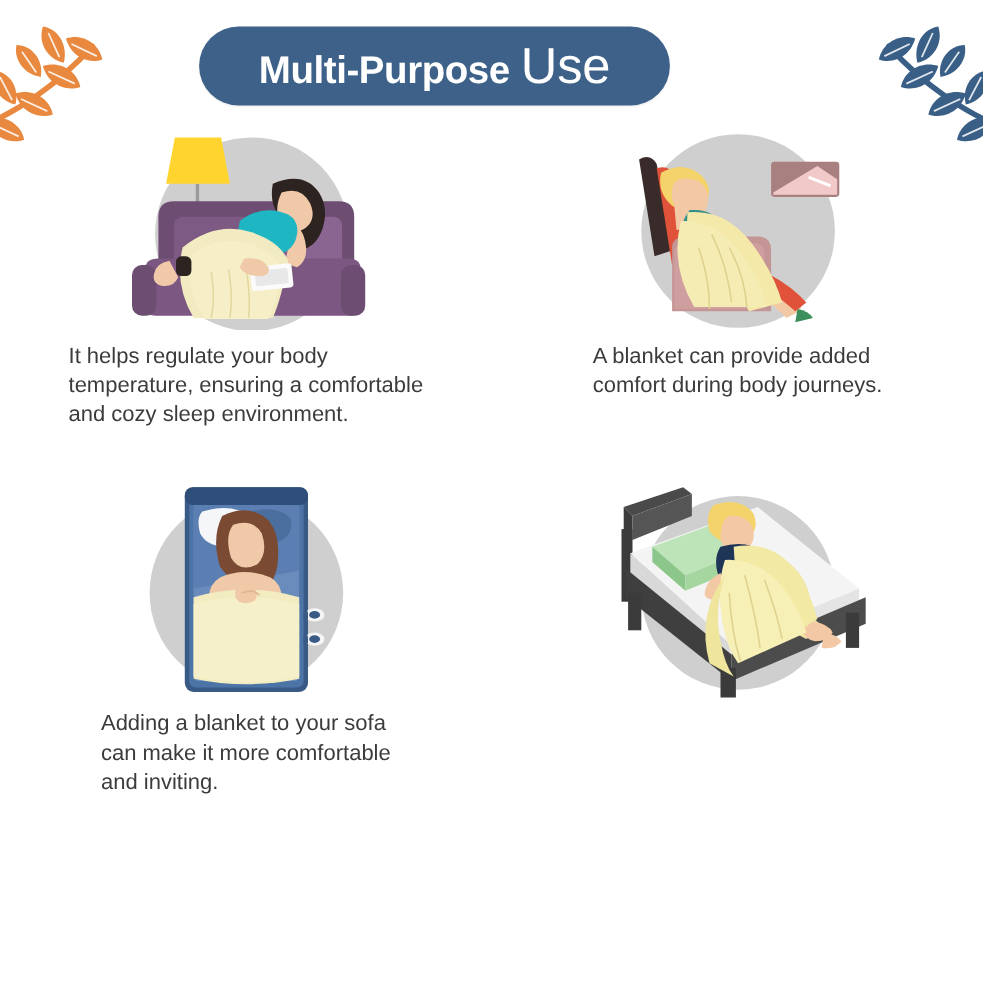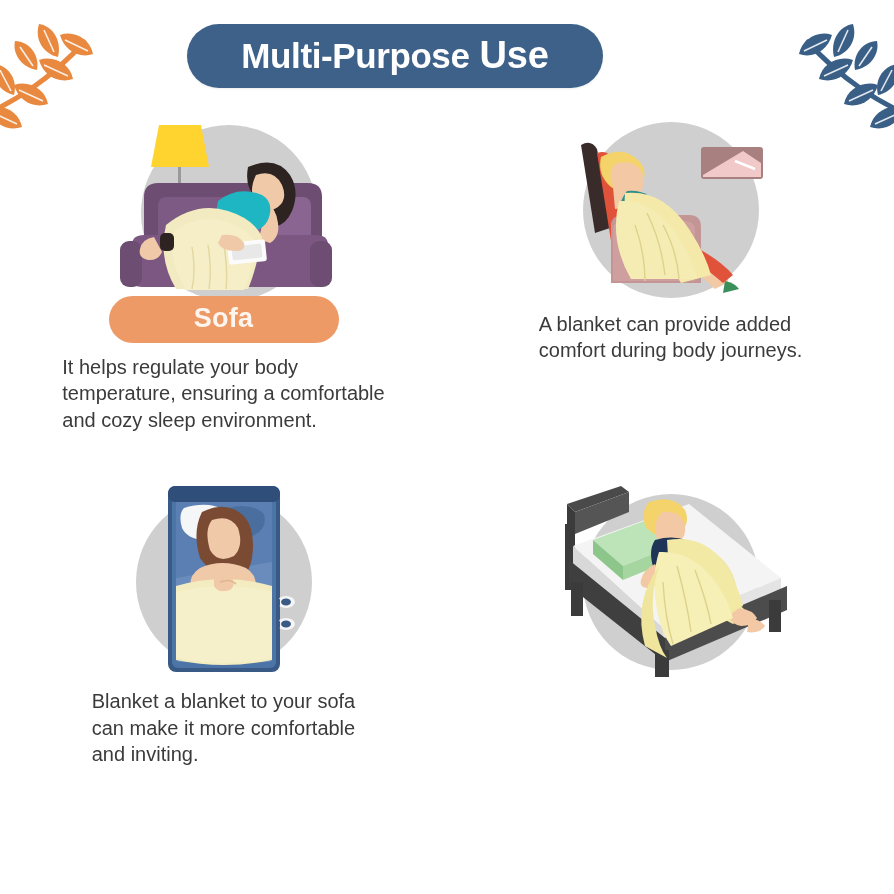--- a/index.html
+++ b/index.html
@@ -24,21 +24,21 @@
   }
   .title-pill{
     background:#3d6189;
     border-radius:36px;
     padding:12px 54px 14px 54px;
     color:#ffffff;
     display:flex;align-items:baseline;gap:10px;
     box-shadow:0 1px 2px rgba(0,0,0,.08);
   }
   .title-strong{font-size:35px;font-weight:bold;letter-spacing:-0.4px;line-height:1;}
-  .title-light{font-size:38px;font-weight:bold;letter-spacing:-0.2px;line-height:1;}
+  .title-light{font-size:46px;font-weight:normal;letter-spacing:-0.2px;line-height:1;}
 
   
   .grid{
     position:absolute;top:110px;left:0;width:894px;
     display:grid;grid-template-columns:1fr 1fr;
     grid-template-rows:auto auto;
     row-gap:54px;
   }
   .card{
     display:flex;flex-direction:column;align-items:center;
@@ -174,21 +174,20 @@
           </g>
 
           <path d="M58 132 q-12 2 -14 12 q-2 9 8 11 q10 1 14 -8 Z" fill="#f0c9a8"></path>
           <rect x="64" y="128" width="14" height="18" rx="5" fill="#2d2320"></rect>
 
           <rect x="132" y="136" width="38" height="22" rx="3" fill="#fbfbfb" transform="rotate(-6 151 147)"></rect>
           <rect x="136" y="140" width="30" height="14" rx="2" fill="#e8e8e8" transform="rotate(-6 151 147)"></rect>
           <path d="M126 130 q16 -2 22 8 q2 8 -8 8 q-14 0 -18 -8 Z" fill="#f0c9a8"></path>
         </svg>
       </div>
-      <div class="pill">Sofa</div>
       <div class="desc">It helps regulate your body
 temperature, ensuring a comfortable
 and cozy sleep environment.</div>
     </div>
 
     <div class="card card-2">
       <div class="art">
         <svg width="255" height="195" viewBox="0 0 255 195">
           <circle cx="128" cy="105" r="88" fill="#cfcfcf"></circle>
 
@@ -260,21 +259,21 @@
           <g>
             <ellipse cx="190" cy="120" rx="9" ry="6" fill="#f5f5f5"></ellipse>
             <ellipse cx="190" cy="120" rx="5" ry="3.5" fill="#3a5a86"></ellipse>
             <rect x="180" y="116" width="4" height="9" rx="2" fill="#3a5a86"></rect>
             <ellipse cx="190" cy="142" rx="9" ry="6" fill="#f5f5f5"></ellipse>
             <ellipse cx="190" cy="142" rx="5" ry="3.5" fill="#3a5a86"></ellipse>
             <rect x="180" y="138" width="4" height="9" rx="2" fill="#3a5a86"></rect>
           </g>
         </svg>
       </div>
-      <div class="desc">Blanket a blanket to your sofa
+      <div class="desc">Adding a blanket to your sofa
 can make it more comfortable
 and inviting.</div>
     </div>
 
     <div class="card card-4">
       <div class="art">
         <svg width="255" height="195" viewBox="0 0 255 195">
           <circle cx="128" cy="100" r="88" fill="#cfcfcf"></circle>
 
           <path d="M24 22 L78 4 L86 10 L32 30 Z" fill="#4a4a4a"></path>

